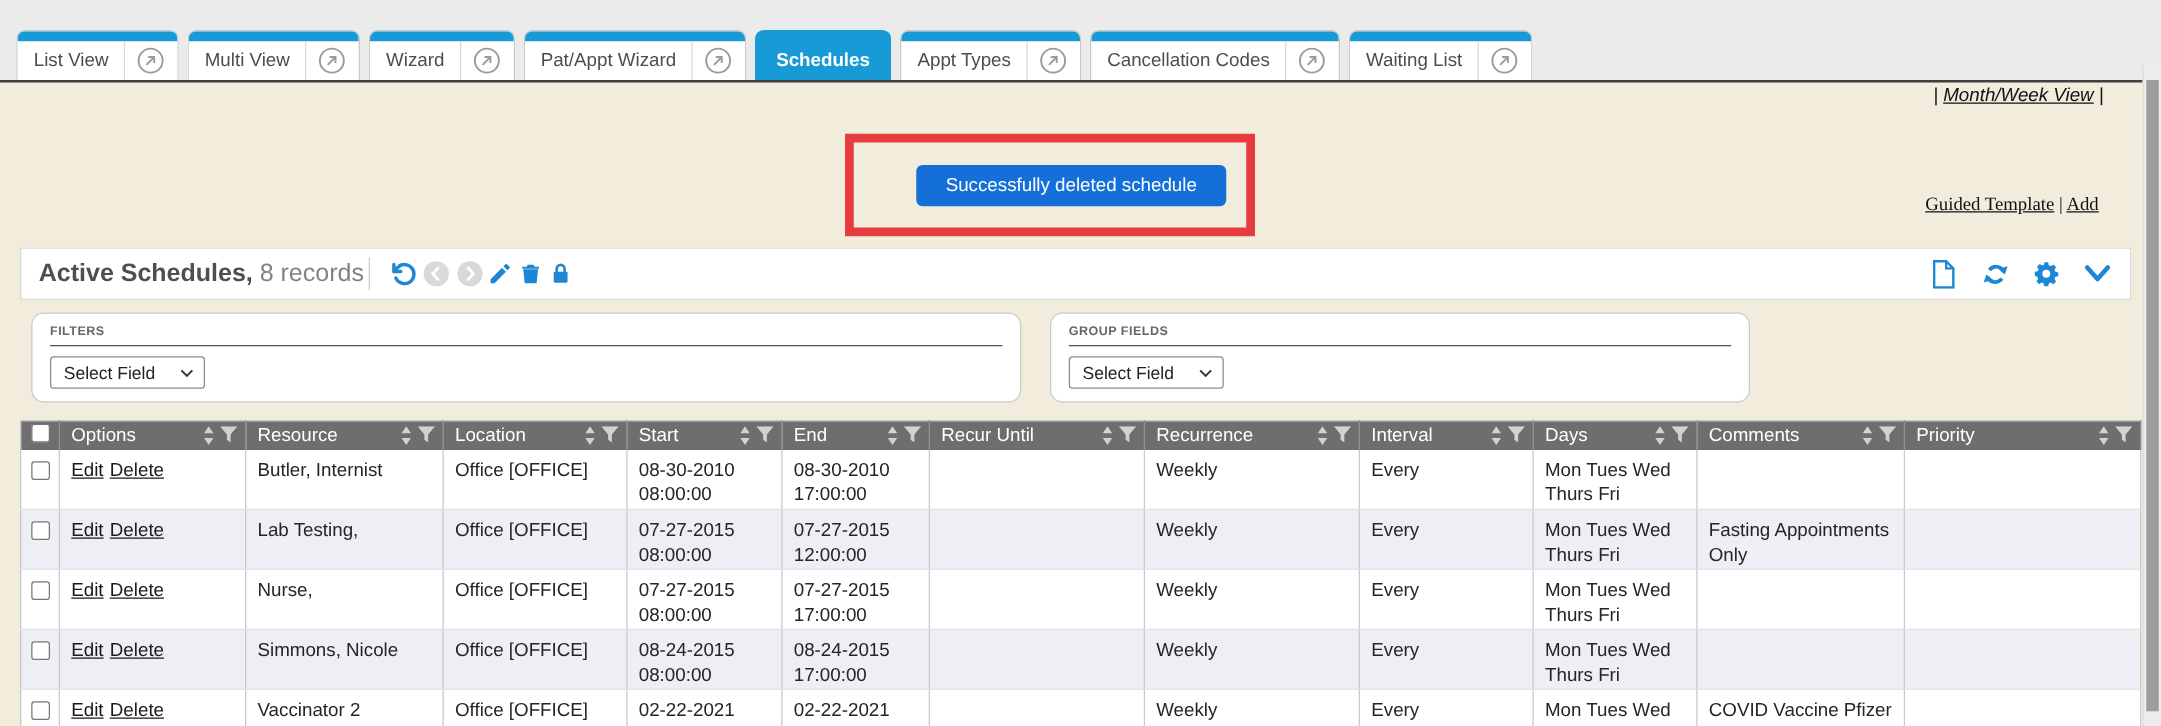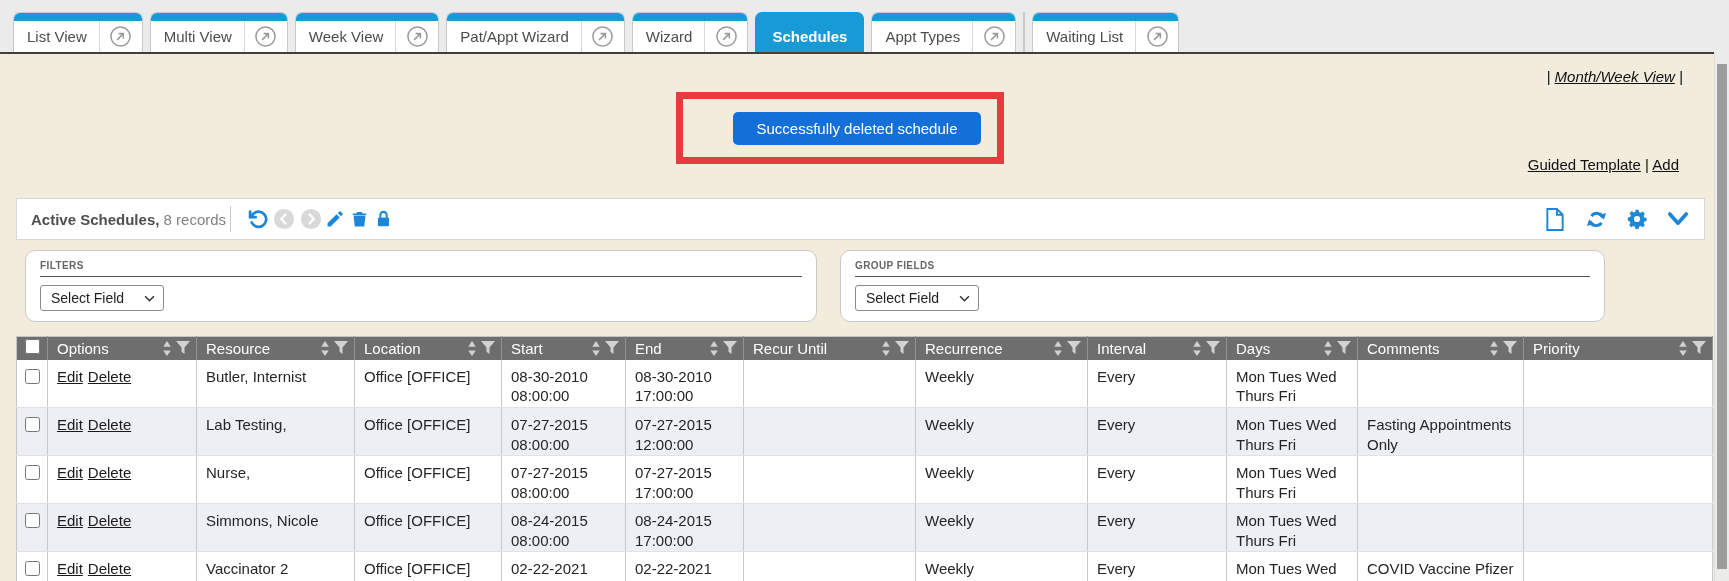--- a/index.html
+++ b/index.html
@@ -5,65 +5,65 @@
   :root{
     --page-bg:#f2ecdc; --accent-blue:#189ad6; --button-blue:#1470d8; --alert-red:#e63c3e;
     --icon-blue:#1e87d5; --table-header-bg:#6e6e6e; --row-stripe:#edeff5;
   }
   *{box-sizing:border-box;}
   body{margin:0;background:#888;}
   .screen{position:relative;width:1729px;height:581px;overflow:hidden;background:var(--page-bg);
     font-family:"Liberation Sans",sans-serif;}
 
   
-  .tabbar{position:absolute;top:0;left:0;right:0;height:54px;background:#ebebeb;
+  .tabbar{position:absolute;top:0;left:0;right:0;height:66px;background:#ebebeb;
     border-bottom:2px solid #3f3f3f;display:flex;align-items:flex-end;padding-left:13px;gap:7px;}
   .tab{height:40px;display:flex;flex-direction:column;border-radius:7px 7px 0 0;overflow:hidden;
     border:1px solid #c9c9c9;border-bottom:none;background:#fff;cursor:pointer;flex:none;}
   .tab-top{height:8px;background:var(--accent-blue);flex:none;}
   .tab-body{flex:1;display:flex;align-items:center;padding-left:13px;}
   .tab-label{font-size:15px;color:#4d4d4d;white-space:nowrap;padding-right:12px;}
   .tab-sep{width:1px;align-self:stretch;background:#d8d8d8;}
   .tab-ic{width:42px;display:flex;align-items:center;justify-content:center;color:#9b9b9b;}
   .tab.active{background:var(--accent-blue);border-color:var(--accent-blue);}
   .tab.active .tab-body{padding:0 16px;text-align:right;}
   .tab.active .tab-label{color:#fff;font-weight:bold;padding-right:0;}
 
   
   .mw-links{position:absolute;top:68px;right:46px;font-size:15px;color:#111;white-space:nowrap;font-style:italic;}
-  .gt-links{position:absolute;top:156px;right:50px;font-size:15px;color:#111;white-space:nowrap;}
+  .gt-links{position:absolute;top:156px;right:50px;font-size:15px;color:#111;white-space:nowrap;font-family:Liberation Serif, serif;}
   a.plain{color:#111;text-decoration:underline;cursor:pointer;}
 
   
-  .alert-box{position:absolute;left:676px;top:92px;width:328px;height:72px;
+  .alert-box{position:absolute;left:676px;top:107px;width:328px;height:82px;
     border:7px solid var(--alert-red);display:flex;align-items:center;justify-content:center;padding-left:34px;}
   .success-btn{background:var(--button-blue);color:#fff;font-size:15px;line-height:1;
     padding:9px 24px;border-radius:5px;white-space:nowrap;}
 
   
   .toolbar{position:absolute;left:16px;top:198px;width:1689px;height:42px;background:#fff;
     border:1px solid #d8d8d8;display:flex;align-items:center;padding:0 14px;}
-  .tb-title{font-size:15px;color:#4f4f4f;min-width:192px;}
+  .tb-title{font-size:20px;color:#4f4f4f;min-width:192px;}
   .tb-title b{font-weight:bold;}
   .tb-title .muted{color:#828282;}
   .tb-div{width:1px;height:26px;background:#ccc;margin:0 14px 0 4px;flex:none;}
   .icon-btn{display:inline-flex;align-items:center;justify-content:center;width:24px;height:24px;
     cursor:pointer;color:var(--icon-blue);flex:none;}
   .icon-btn.disabled{color:#d9d9d9;cursor:default;}
   .tb-left-icons{display:flex;align-items:center;gap:3px;}
   .select{display:inline-flex;align-items:center;justify-content:space-between;border:1px solid #8a8a8a;
     border-radius:3px;background:#fff;height:26px;padding:0 8px 0 10px;font-size:14px;color:#222;cursor:pointer;}
   .select .caret{margin-left:8px;display:inline-flex;}
   .perspective{width:172px;margin:0 12px 0 10px;}
   .tb-right{margin-left:auto;display:flex;gap:17px;align-items:center;}
 
   
   .panel{position:absolute;top:250px;height:72px;background:#fff;border:1px solid #c9c9c9;border-radius:10px;}
   .panel.filters{left:25px;width:792px;}
-  .panel.groups{left:840px;width:765px;}
+  .panel.groups{left:840px;width:560px;}
   .panel-legend{margin:9px 14px 0;padding-bottom:5px;border-bottom:1px solid #555;
     font-size:10px;font-weight:bold;color:#666;letter-spacing:.4px;}
   .panel .select{margin:8px 0 0 14px;width:124px;}
 
   
   .grid{position:absolute;left:16px;top:336px;width:1696px;border-collapse:collapse;table-layout:fixed;
     font-size:15px;border:1px solid #c2c5cb;}
   .grid th{background:var(--table-header-bg);color:#fff;height:23px;font-weight:normal;text-align:left;
     padding:0 6px 0 9px;border-right:1px solid #929292;}
   .th-flex{display:flex;align-items:center;}
@@ -112,21 +112,21 @@
             <svg width="23" height="23" viewBox="0 0 24 24">
               <circle cx="12" cy="12" r="10" fill="none" stroke="currentColor" stroke-width="1.6"></circle>
               <path d="M8.5 15.5 15 9M10 9h5v5" fill="none" stroke="currentColor" stroke-width="1.6"></path>
             </svg>
           </span>
       </div>
     </div>
     <div class="tab">
       <div class="tab-top"></div>
       <div class="tab-body">
-        <span class="tab-label">Week View</span>
+        <span class="tab-label">Wizard</span>
         <span class="tab-sep"></span>
         <span class="tab-ic">
             <svg width="23" height="23" viewBox="0 0 24 24">
               <circle cx="12" cy="12" r="10" fill="none" stroke="currentColor" stroke-width="1.6"></circle>
               <path d="M8.5 15.5 15 9M10 9h5v5" fill="none" stroke="currentColor" stroke-width="1.6"></path>
             </svg>
           </span>
       </div>
     </div>
     <div class="tab">
@@ -135,33 +135,20 @@
         <span class="tab-label">Pat/Appt Wizard</span>
         <span class="tab-sep"></span>
         <span class="tab-ic">
             <svg width="23" height="23" viewBox="0 0 24 24">
               <circle cx="12" cy="12" r="10" fill="none" stroke="currentColor" stroke-width="1.6"></circle>
               <path d="M8.5 15.5 15 9M10 9h5v5" fill="none" stroke="currentColor" stroke-width="1.6"></path>
             </svg>
           </span>
       </div>
     </div>
-    <div class="tab">
-      <div class="tab-top"></div>
-      <div class="tab-body">
-        <span class="tab-label">Wizard</span>
-        <span class="tab-sep"></span>
-        <span class="tab-ic">
-            <svg width="23" height="23" viewBox="0 0 24 24">
-              <circle cx="12" cy="12" r="10" fill="none" stroke="currentColor" stroke-width="1.6"></circle>
-              <path d="M8.5 15.5 15 9M10 9h5v5" fill="none" stroke="currentColor" stroke-width="1.6"></path>
-            </svg>
-          </span>
-      </div>
-    </div>
     <div class="tab active">
       <div class="tab-top"></div>
       <div class="tab-body">
         <span class="tab-label">Schedules</span>
       </div>
     </div>
     <div class="tab">
       <div class="tab-top"></div>
       <div class="tab-body">
         <span class="tab-label">Appt Types</span>
@@ -169,20 +156,30 @@
         <span class="tab-ic">
             <svg width="23" height="23" viewBox="0 0 24 24">
               <circle cx="12" cy="12" r="10" fill="none" stroke="currentColor" stroke-width="1.6"></circle>
               <path d="M8.5 15.5 15 9M10 9h5v5" fill="none" stroke="currentColor" stroke-width="1.6"></path>
             </svg>
           </span>
       </div>
     </div>
     <div class="tab">
       <div class="tab-top"></div>
+      <div class="tab-body">
+        <span class="tab-label">Cancellation Codes</span>
+        <span class="tab-sep"></span>
+        <span class="tab-ic">
+            <svg width="23" height="23" viewBox="0 0 24 24">
+              <circle cx="12" cy="12" r="10" fill="none" stroke="currentColor" stroke-width="1.6"></circle>
+              <path d="M8.5 15.5 15 9M10 9h5v5" fill="none" stroke="currentColor" stroke-width="1.6"></path>
+            </svg>
+          </span>
+      </div>
     </div>
     <div class="tab">
       <div class="tab-top"></div>
       <div class="tab-body">
         <span class="tab-label">Waiting List</span>
         <span class="tab-sep"></span>
         <span class="tab-ic">
             <svg width="23" height="23" viewBox="0 0 24 24">
               <circle cx="12" cy="12" r="10" fill="none" stroke="currentColor" stroke-width="1.6"></circle>
               <path d="M8.5 15.5 15 9M10 9h5v5" fill="none" stroke="currentColor" stroke-width="1.6"></path>

